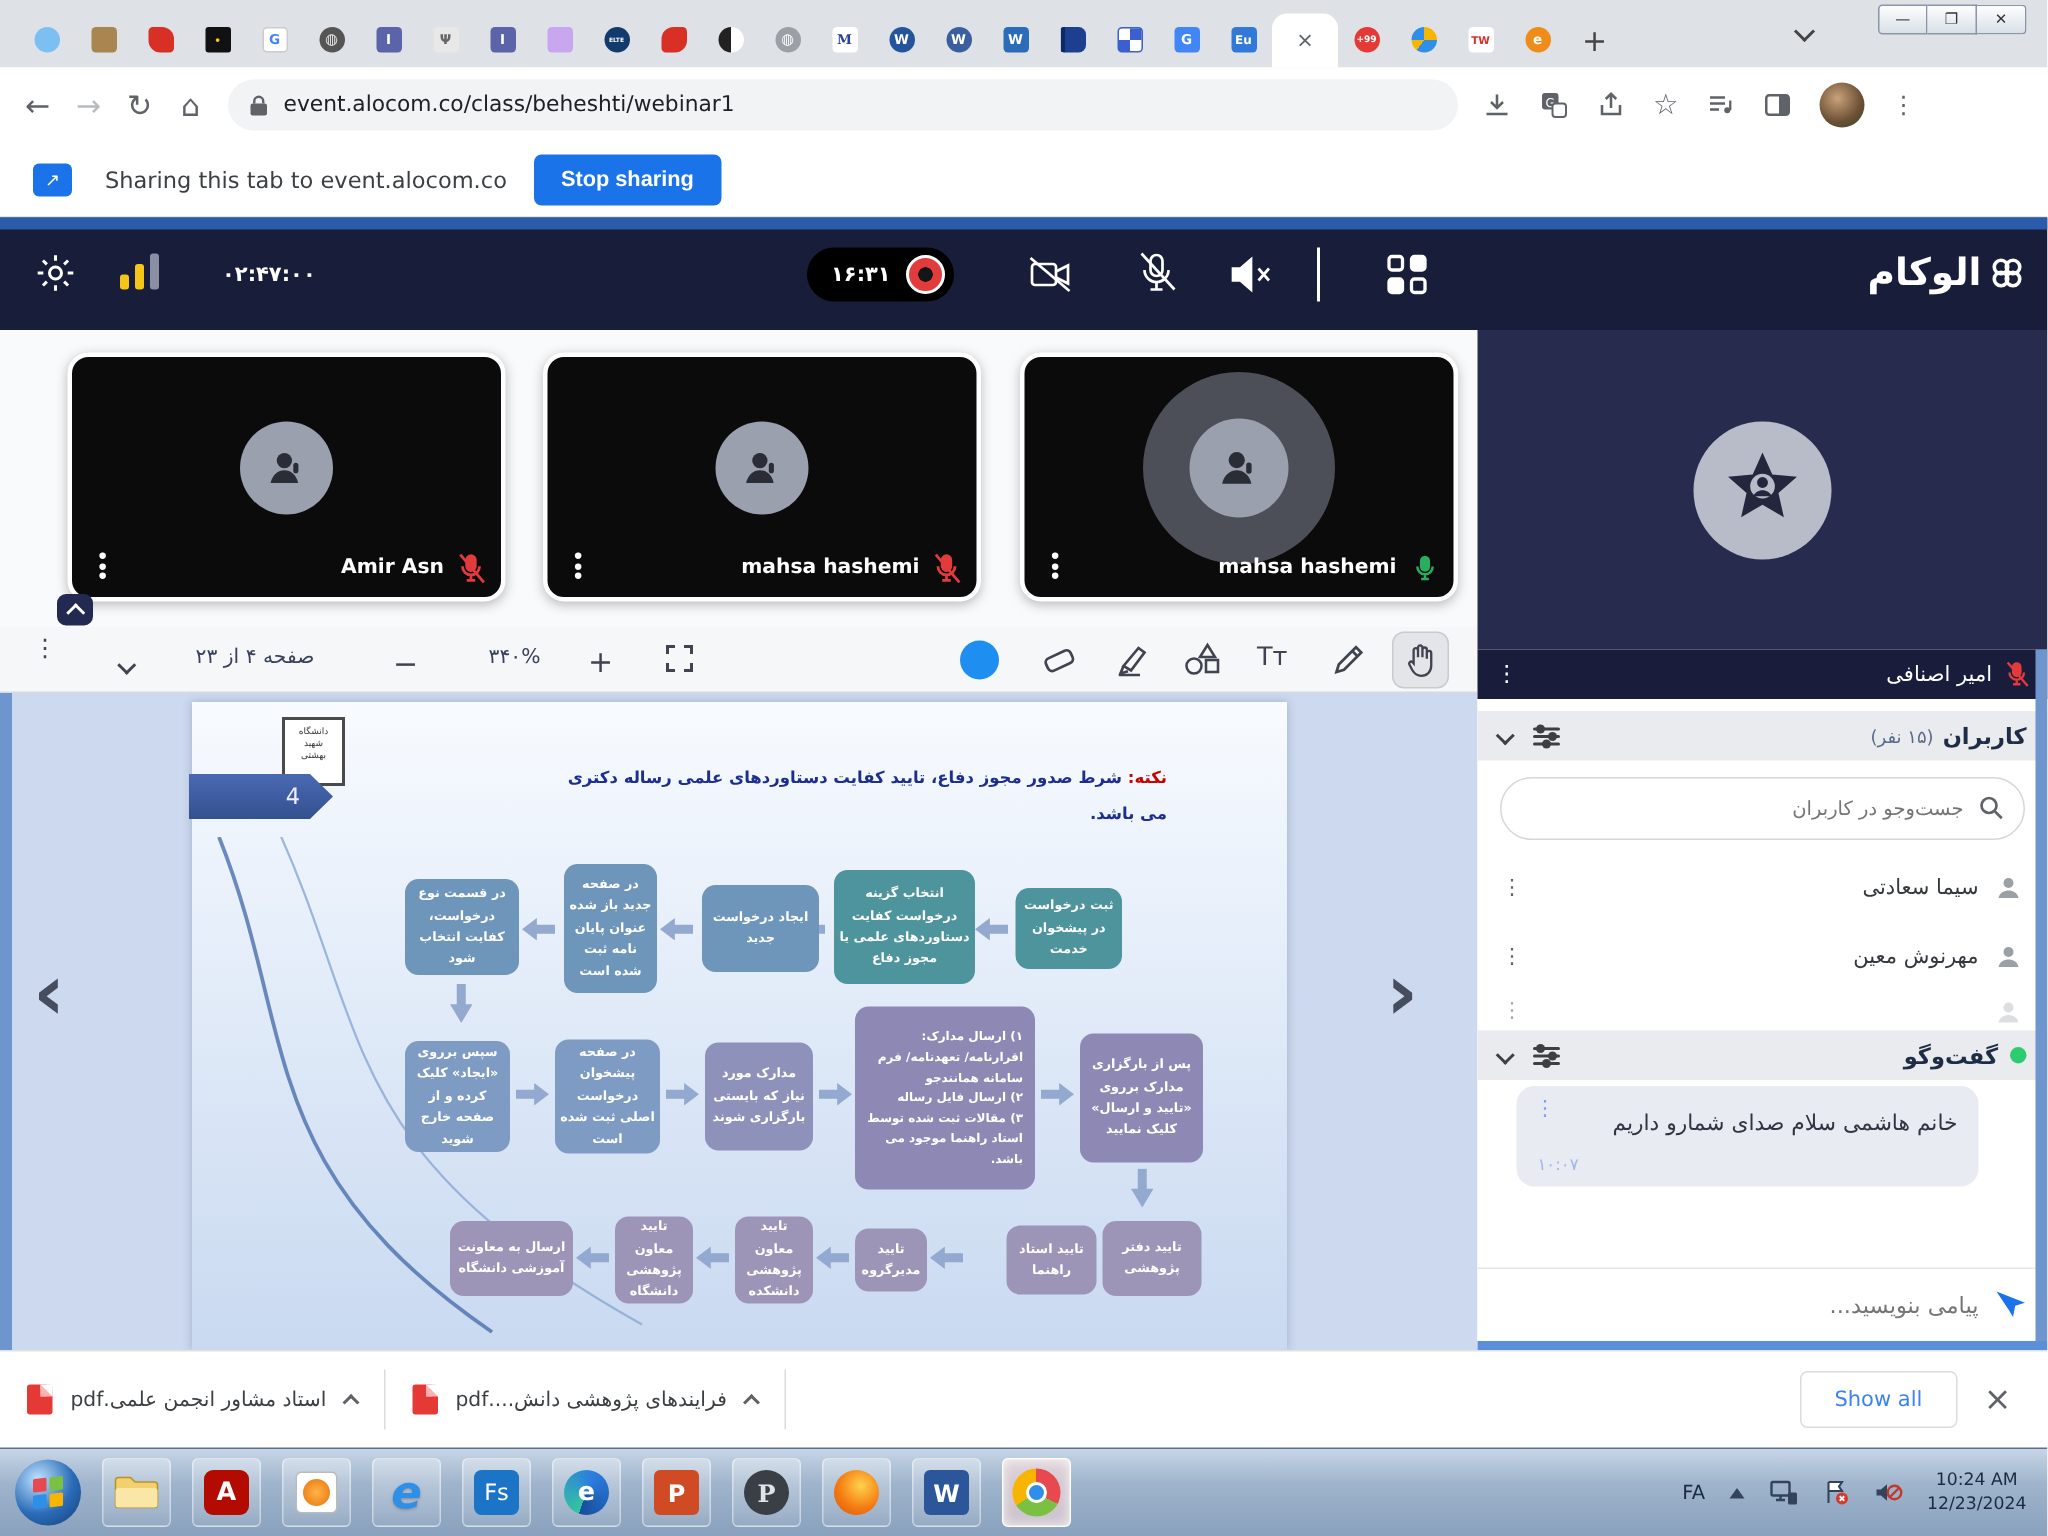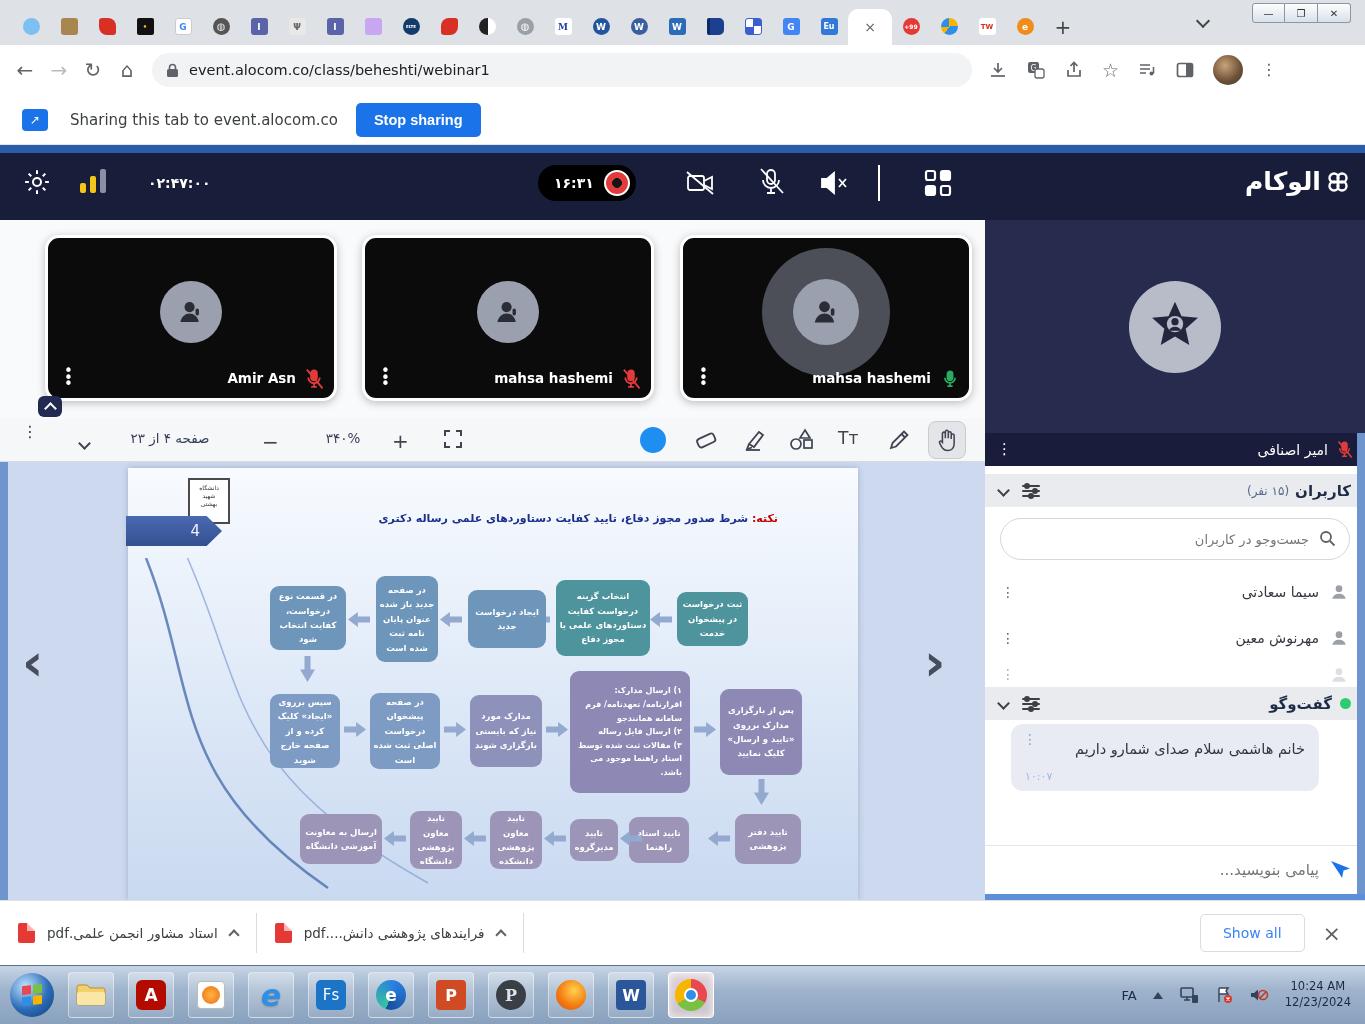--- a/index.html
+++ b/index.html
@@ -445,20 +445,21 @@
         <path d="M55 -10 C120 130 95 210 300 325" stroke="#8aa6d4" stroke-width="1.5" fill="none" opacity=".8"></path>
       </svg>
       <div id="stamp" class="abs">دانشگاه
 شهید
 بهشتی</div>
       <div id="ribbon" class="abs">
           <span>4</span>
         </div>
       <div class="noteline abs" style="left:90px;top:44px">
         <span class="nred">نکته:</span> <span>شرط صدور مجوز دفاع، تایید کفایت دستاوردهای علمی رساله دکتری</span></div>
+      <div class="noteline abs" style="left:90px;top:68px">می باشد.</div>
 
       <div class="fb teal" style="left:549px;top:124px;width:71px;height:54px">ثبت درخواست در پیشخوان خدمت</div>
       <span class="arL" style="left:522px;top:144px"></span>
       <div class="fb teal" style="left:428px;top:112px;width:94px;height:76px">انتخاب گزینه درخواست کفایت دستاوردهای علمی یا مجوز دفاع</div>
       <span class="arL" style="left:400px;top:144px"></span>
       <div class="fb blu" style="left:340px;top:122px;width:78px;height:58px">ایجاد درخواست جدید</div>
       <span class="arL" style="left:312px;top:144px"></span>
       <div class="fb blu" style="left:248px;top:108px;width:62px;height:86px">در صفحه جدید باز شده عنوان پایان نامه ثبت شده است</div>
       <span class="arL" style="left:220px;top:144px"></span>
       <div class="fb blu" style="left:142px;top:118px;width:76px;height:64px">در قسمت نوع درخواست، کفایت انتخاب شود</div>
@@ -472,21 +473,21 @@
       <span class="arR" style="left:418px;top:254px"></span>
       <div class="fb pur" style="left:442px;top:203px;width:120px;height:122px;font-size:8px;text-align:right;padding:5px 8px">۱) ارسال مدارک: اقرارنامه/ تعهدنامه/ فرم سامانه همانندجو
 ۲) ارسال فایل رساله
 ۳) مقالات ثبت شده توسط استاد راهنما موجود می باشد.</div>
       <span class="arR" style="left:566px;top:254px"></span>
       <div class="fb pur" style="left:592px;top:221px;width:82px;height:86px">پس از بارگزاری مدارک برروی «تایید و ارسال» کلیک نمایید</div>
       <span class="arD" style="left:626px;top:311px"></span>
 
       <div class="fb pur2" style="left:607px;top:346px;width:66px;height:50px">تایید دفتر پژوهشی</div>
       <span class="arL" style="left:580px;top:363px"></span>
-      <div class="fb pur2" style="left:501px;top:349px;width:60px;height:46px">تایید استاد راهنما</div>
+      <div class="fb pur2" style="left:543px;top:349px;width:60px;height:46px">تایید استاد راهنما</div>
       <span class="arL" style="left:492px;top:363px"></span>
       <div class="fb pur2" style="left:442px;top:351px;width:48px;height:42px">تایید مدیرگروه</div>
       <span class="arL" style="left:416px;top:363px"></span>
       <div class="fb pur2" style="left:362px;top:343px;width:52px;height:58px">تایید معاون پژوهشی دانشکده</div>
       <span class="arL" style="left:336px;top:363px"></span>
       <div class="fb pur2" style="left:282px;top:343px;width:52px;height:58px">تایید معاون پژوهشی دانشگاه</div>
       <span class="arL" style="left:256px;top:363px"></span>
       <div class="fb pur2" style="left:172px;top:346px;width:82px;height:50px">ارسال به معاونت آموزشی دانشگاه</div>
     </div>
     <span class="navchev abs" style="left:22px;top:174px">‹</span>

